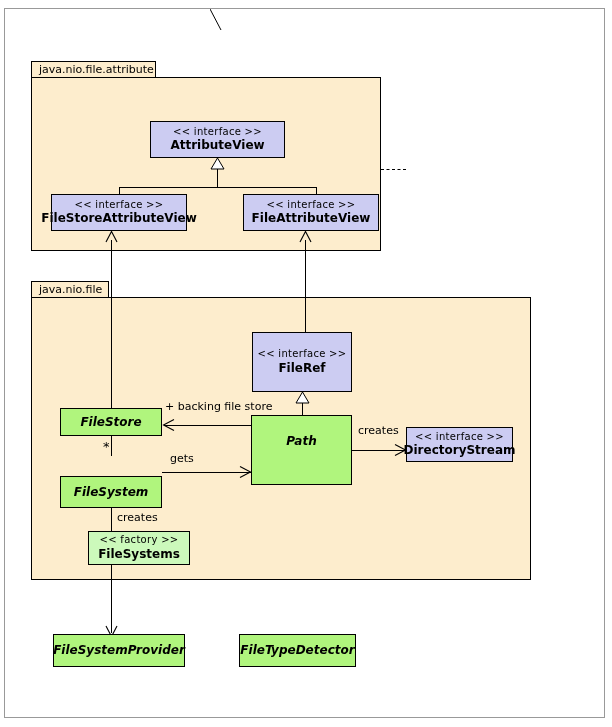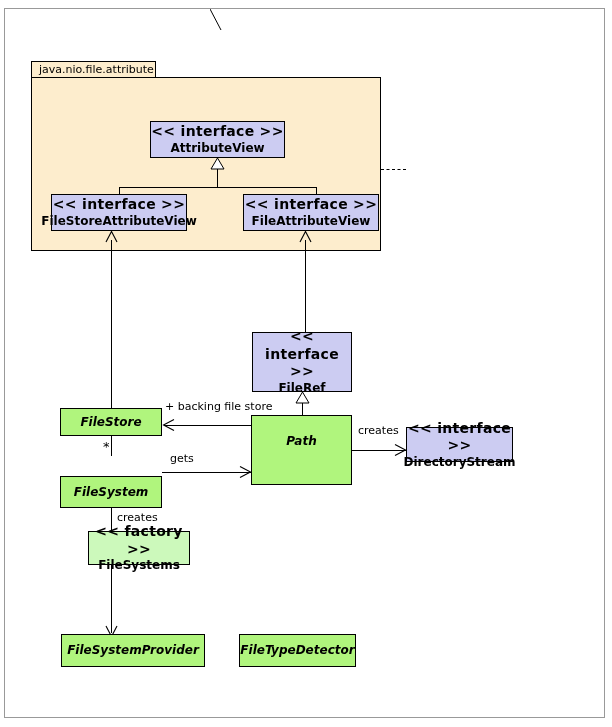--- a/index.html
+++ b/index.html
@@ -41,21 +41,21 @@
     position:absolute;left:0;background:#fdedcd;border:1px solid #000;
     box-sizing:border-box;
   }
 
   
   .cls{
     position:absolute;box-sizing:border-box;border:1px solid #000;
     display:flex;flex-direction:column;align-items:center;justify-content:center;
     text-align:center;line-height:1.25;z-index:6;
   }
-  .cls .stereo{font-size:14px;color:#000;font-weight:bold;letter-spacing:.3px;}
+  .cls .stereo{font-size:10px;color:#000;font-weight:normal;letter-spacing:.3px;}
   .cls .nm{font-size:12px;font-weight:bold;color:#000;}
   .cls .nm.italic{font-style:italic;}
   .iface{background:#ccccf2;}
   .green{background:#b0f57d;}
   .green-light{background:#ccf9bb;}
 
   
   .note{
     position:absolute;background:#ffff00;border:1px solid #000;box-sizing:border-box;
     z-index:6;
@@ -136,20 +136,24 @@
     </svg>
   </div>
 
   <div class="ln lnv" style="left:305px;top:240px;height:92px;"></div>
   <div class="glyph" style="left:299px;top:231px;">
     <svg width="14" height="12" viewBox="0 0 14 12">
       <path d="M1,11 L6.5,0.5 L12,11" stroke="#000" stroke-width="1.1" fill="none"></path>
     </svg>
   </div>
 
+  <div class="package" style="left:31px;top:281px;width:500px;height:299px;">
+    <div class="pkg-tab" style="left:0;top:0;width:78px;">java.nio.file</div>
+    <div class="pkg-body" style="top:16px;width:500px;height:283px;"></div>
+  </div>
 
   <div class="cls iface" style="left:252px;top:332px;width:100px;height:60px;">
     <div class="stereo">&lt;&lt; interface &gt;&gt;</div>
     <div class="nm">FileRef</div>
   </div>
 
   <div class="ln lnv" style="left:302px;top:403px;height:12px;"></div>
   <div class="glyph" style="left:295px;top:392px;">
     <svg width="15" height="12" viewBox="0 0 15 12">
       <polygon points="7.5,0 14,11 1,11" fill="#ffffff" stroke="#000" stroke-width="1"></polygon>
@@ -214,21 +218,21 @@
   <div class="lbl" style="left:117px;top:511px;">creates</div>
 
   <div class="ln lnv" style="left:111px;top:565px;height:68px;"></div>
   <div class="glyph" style="left:105px;top:625px;">
     <svg width="14" height="12" viewBox="0 0 14 12">
       <path d="M1,1 L6.5,11.5 L12,1" stroke="#000" stroke-width="1.1" fill="none"></path>
     </svg>
   </div>
 
 
-  <div class="cls green" style="left:53px;top:634px;width:144px;height:33px;margin-left:8px;">
+  <div class="cls green" style="left:53px;top:634px;width:132px;height:33px;">
     <div class="nm italic">FileSystemProvider</div>
   </div>
 
   <div class="cls green" style="left:201px;top:634px;width:117px;height:33px;margin-left:38px;">
     <div class="nm italic">FileTypeDetector</div>
   </div>
 
 </div>
 
 </body></html>

